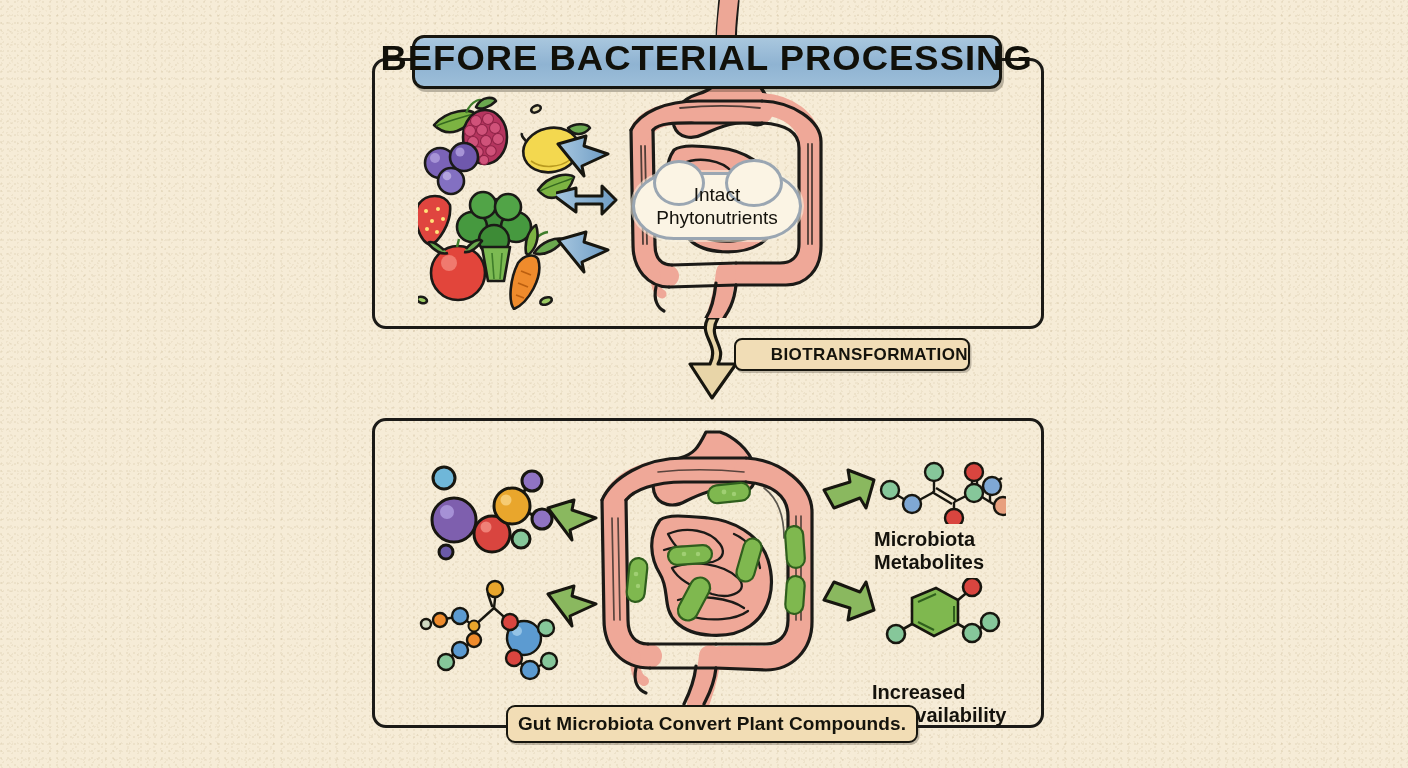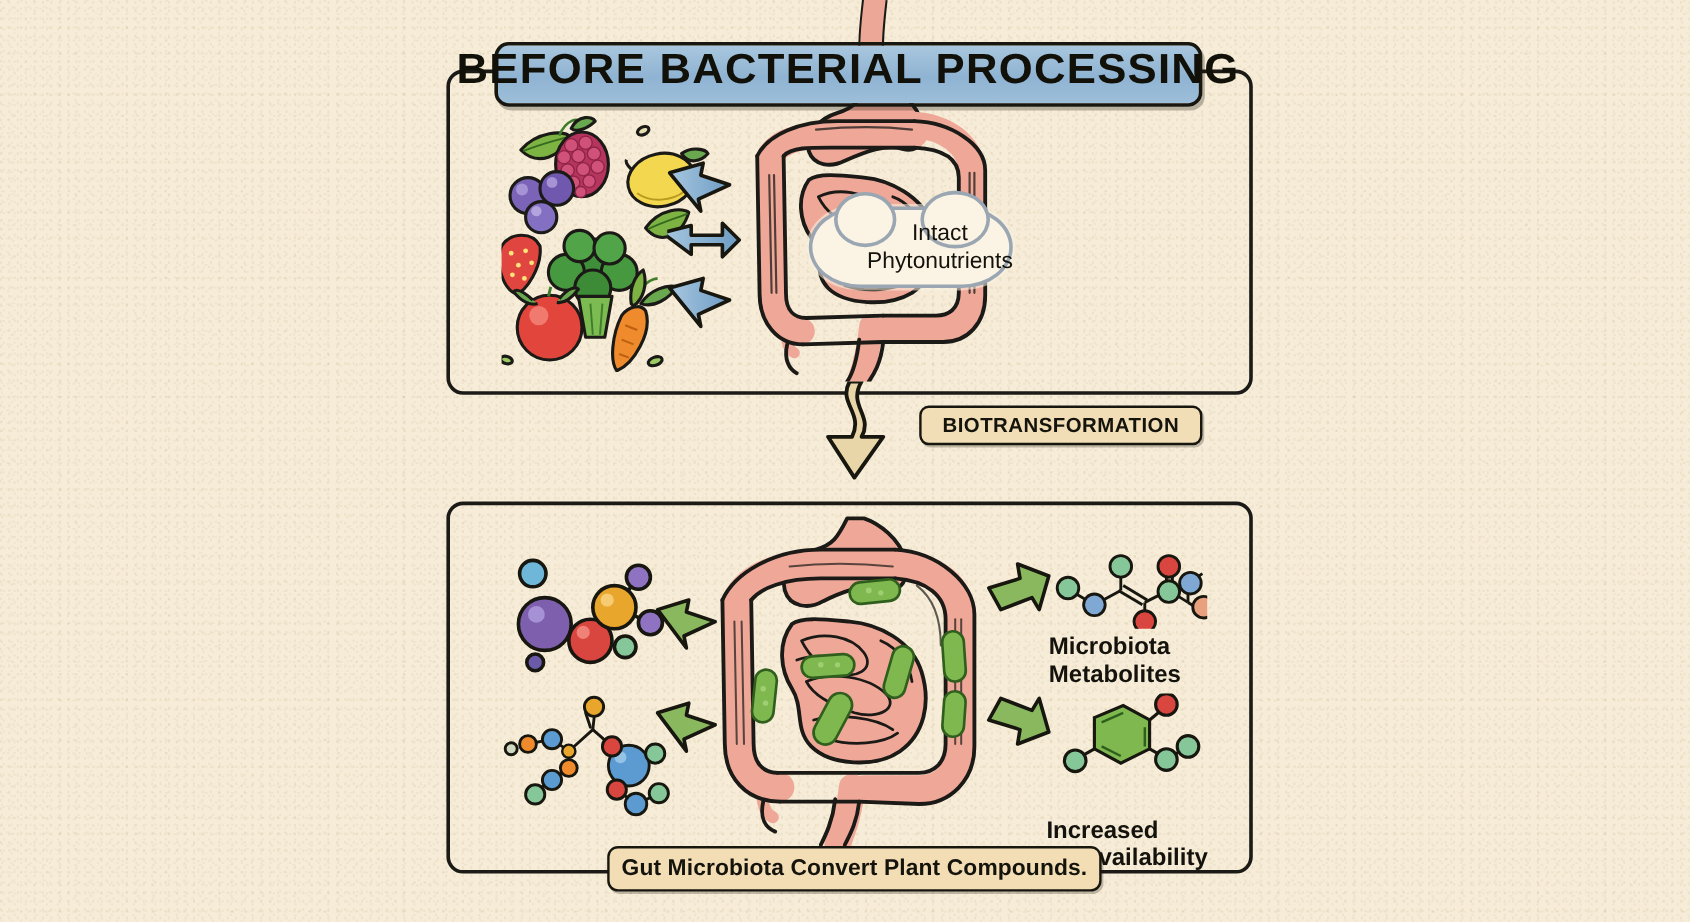--- a/index.html
+++ b/index.html
@@ -54,23 +54,23 @@
     background:linear-gradient(180deg,#a9c7de 0%,#8fb3d2 55%,#9dbfd9 100%);
   }
   #banner-before span{font-size:35px;}
   #banner-after{
     left:434px;top:395px;width:548px;height:48px;
     background:linear-gradient(180deg,#b1d387 0%,#97c267 55%,#a6cc79 100%);
   }
   #banner-after span{font-size:33px;}
 
   #biotransformation-chip{
-    position:absolute;left:766px;top:338px;width:232px;height:29px;
+    position:absolute;left:734px;top:338px;width:232px;height:29px;
     background:#f1ddb6;border:2.6px solid #17160f;border-radius:8px;
-    display:flex;align-items:center;justify-content:center;
+    display:flex;align-items:center;justify-content:flex-end;
     box-shadow:1.5px 2px 0 rgba(30,25,15,.25);
   }
   #biotransformation-chip span{
     font-size:17px;font-weight:bold;color:#14130c;letter-spacing:.4px;
     font-family:"Liberation Sans", sans-serif;
   }
 
   #caption-chip{
     position:absolute;left:506px;top:705px;width:408px;height:34px;
     background:#f2ddb5;border:2.8px solid #17160f;border-radius:9px;
@@ -85,22 +85,22 @@
   .outlabel{
     position:absolute;
     font-family:"Liberation Sans", sans-serif;
     font-weight:bold;font-size:20px;line-height:23px;
     color:#14120c;text-align:left;white-space:pre-line;
   }
   #label-bioactive{left:874px;top:528px;}
   #label-bioavail{left:872px;top:681px;}
 
   #intact-callout{
-    position:absolute;left:674px;top:172px;width:170px;height:68px;
-    display:flex;align-items:center;justify-content:flex-end;
+    position:absolute;left:632px;top:172px;width:170px;height:68px;
+    display:flex;align-items:center;justify-content:center;
   }
   #intact-callout .cloud{
     position:absolute;inset:0;
     background:#fbf4e4;
     border:3px solid #9aa6b2;
     border-radius:42px/34px;
     box-shadow:0 0 0 2px rgba(250,244,228,.55);
   }
   #intact-callout .cloud:before,
   #intact-callout .cloud:after{

